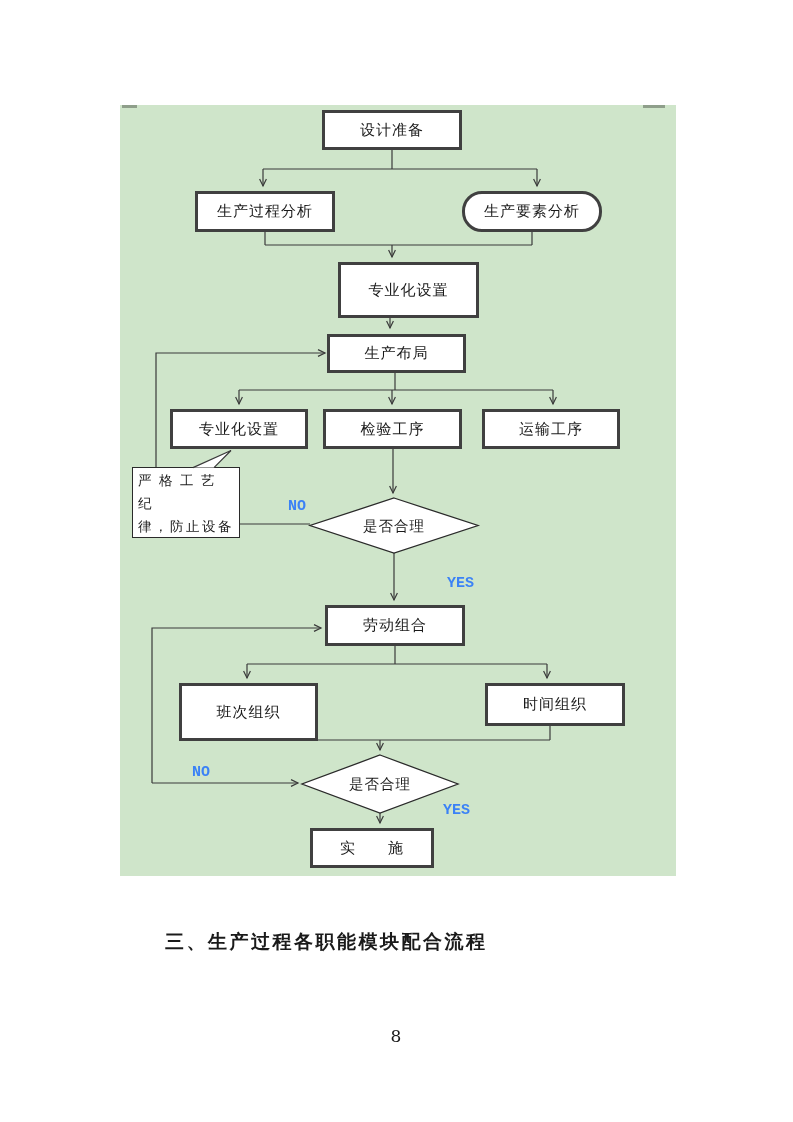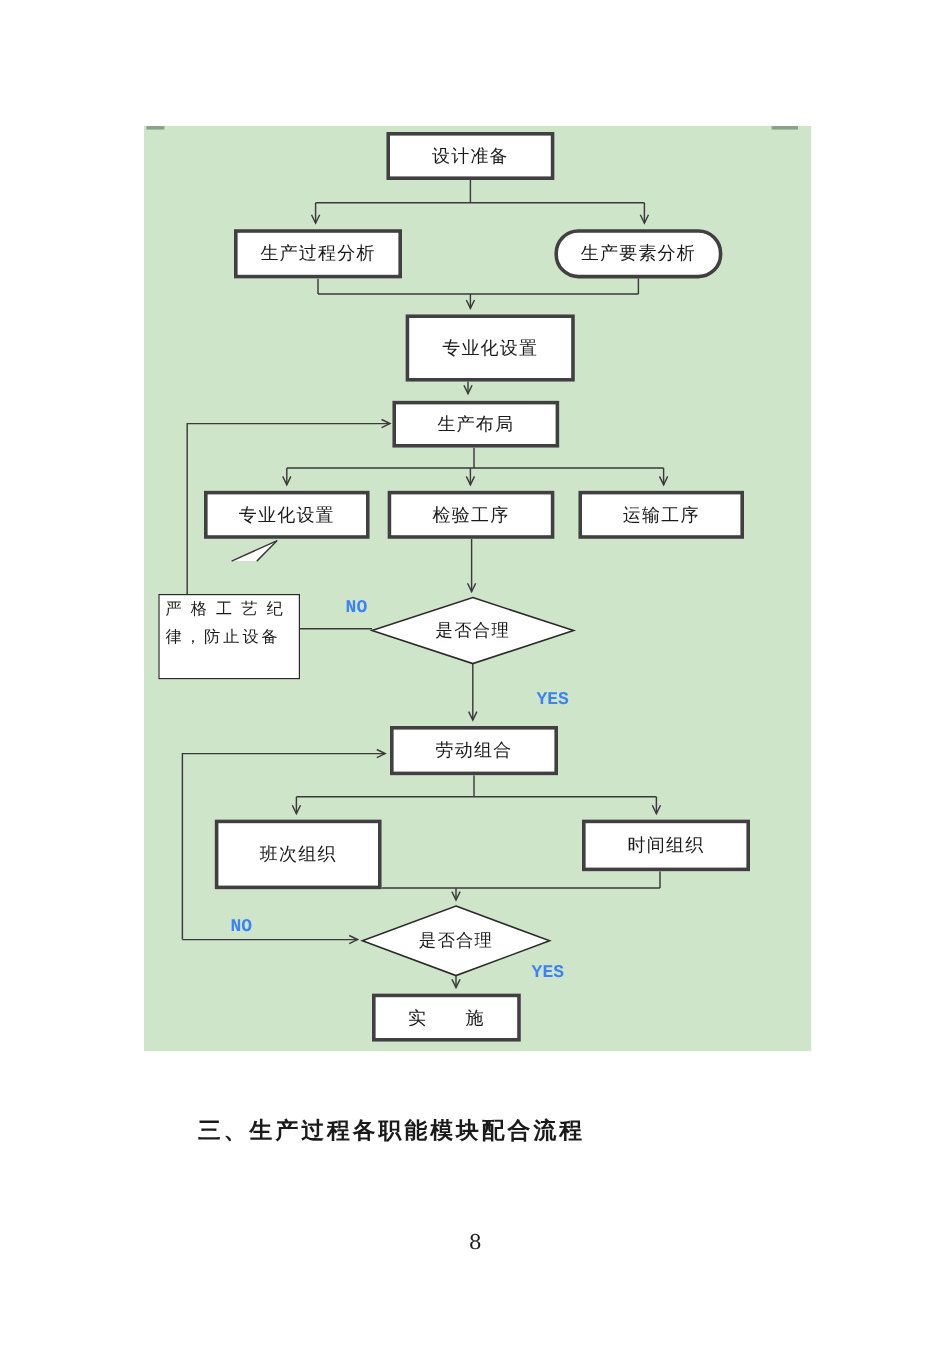--- a/index.html
+++ b/index.html
@@ -106,21 +106,21 @@
   <div class="node" style="left:338px;top:262px;width:141px;height:56px;">专业化设置</div>
   <div class="node" style="left:327px;top:334px;width:139px;height:39px;">生产布局</div>
   <div class="node" style="left:170px;top:409px;width:138px;height:40px;">专业化设置</div>
   <div class="node" style="left:323px;top:409px;width:139px;height:40px;">检验工序</div>
   <div class="node" style="left:482px;top:409px;width:138px;height:40px;">运输工序</div>
   <div class="node" style="left:325px;top:605px;width:140px;height:41px;">劳动组合</div>
   <div class="node" style="left:179px;top:683px;width:139px;height:58px;">班次组织</div>
   <div class="node" style="left:485px;top:683px;width:140px;height:43px;">时间组织</div>
   <div class="node" style="left:310px;top:828px;width:124px;height:40px;">实　　施</div>
 
-  <div class="callout" style="left:132px;top:467px;width:118px;height:71px;margin-top:28px;">
+  <div class="callout" style="left:132px;top:467px;width:108px;height:71px;">
     <div class="l1">严格工艺纪</div>
     <div class="l2">律，防止设备</div>
 
   </div>
 
   <svg class="layer" width="793" height="1122" viewBox="0 0 793 1122">
     <path d="M193,467.6 L231,450.5 L214,467.6" fill="#ffffff" stroke="#3a3a3a" stroke-width="1.2"></path>
   </svg>
 
   <div class="dlabel" style="left:334px;top:516px;">是否合理</div>

